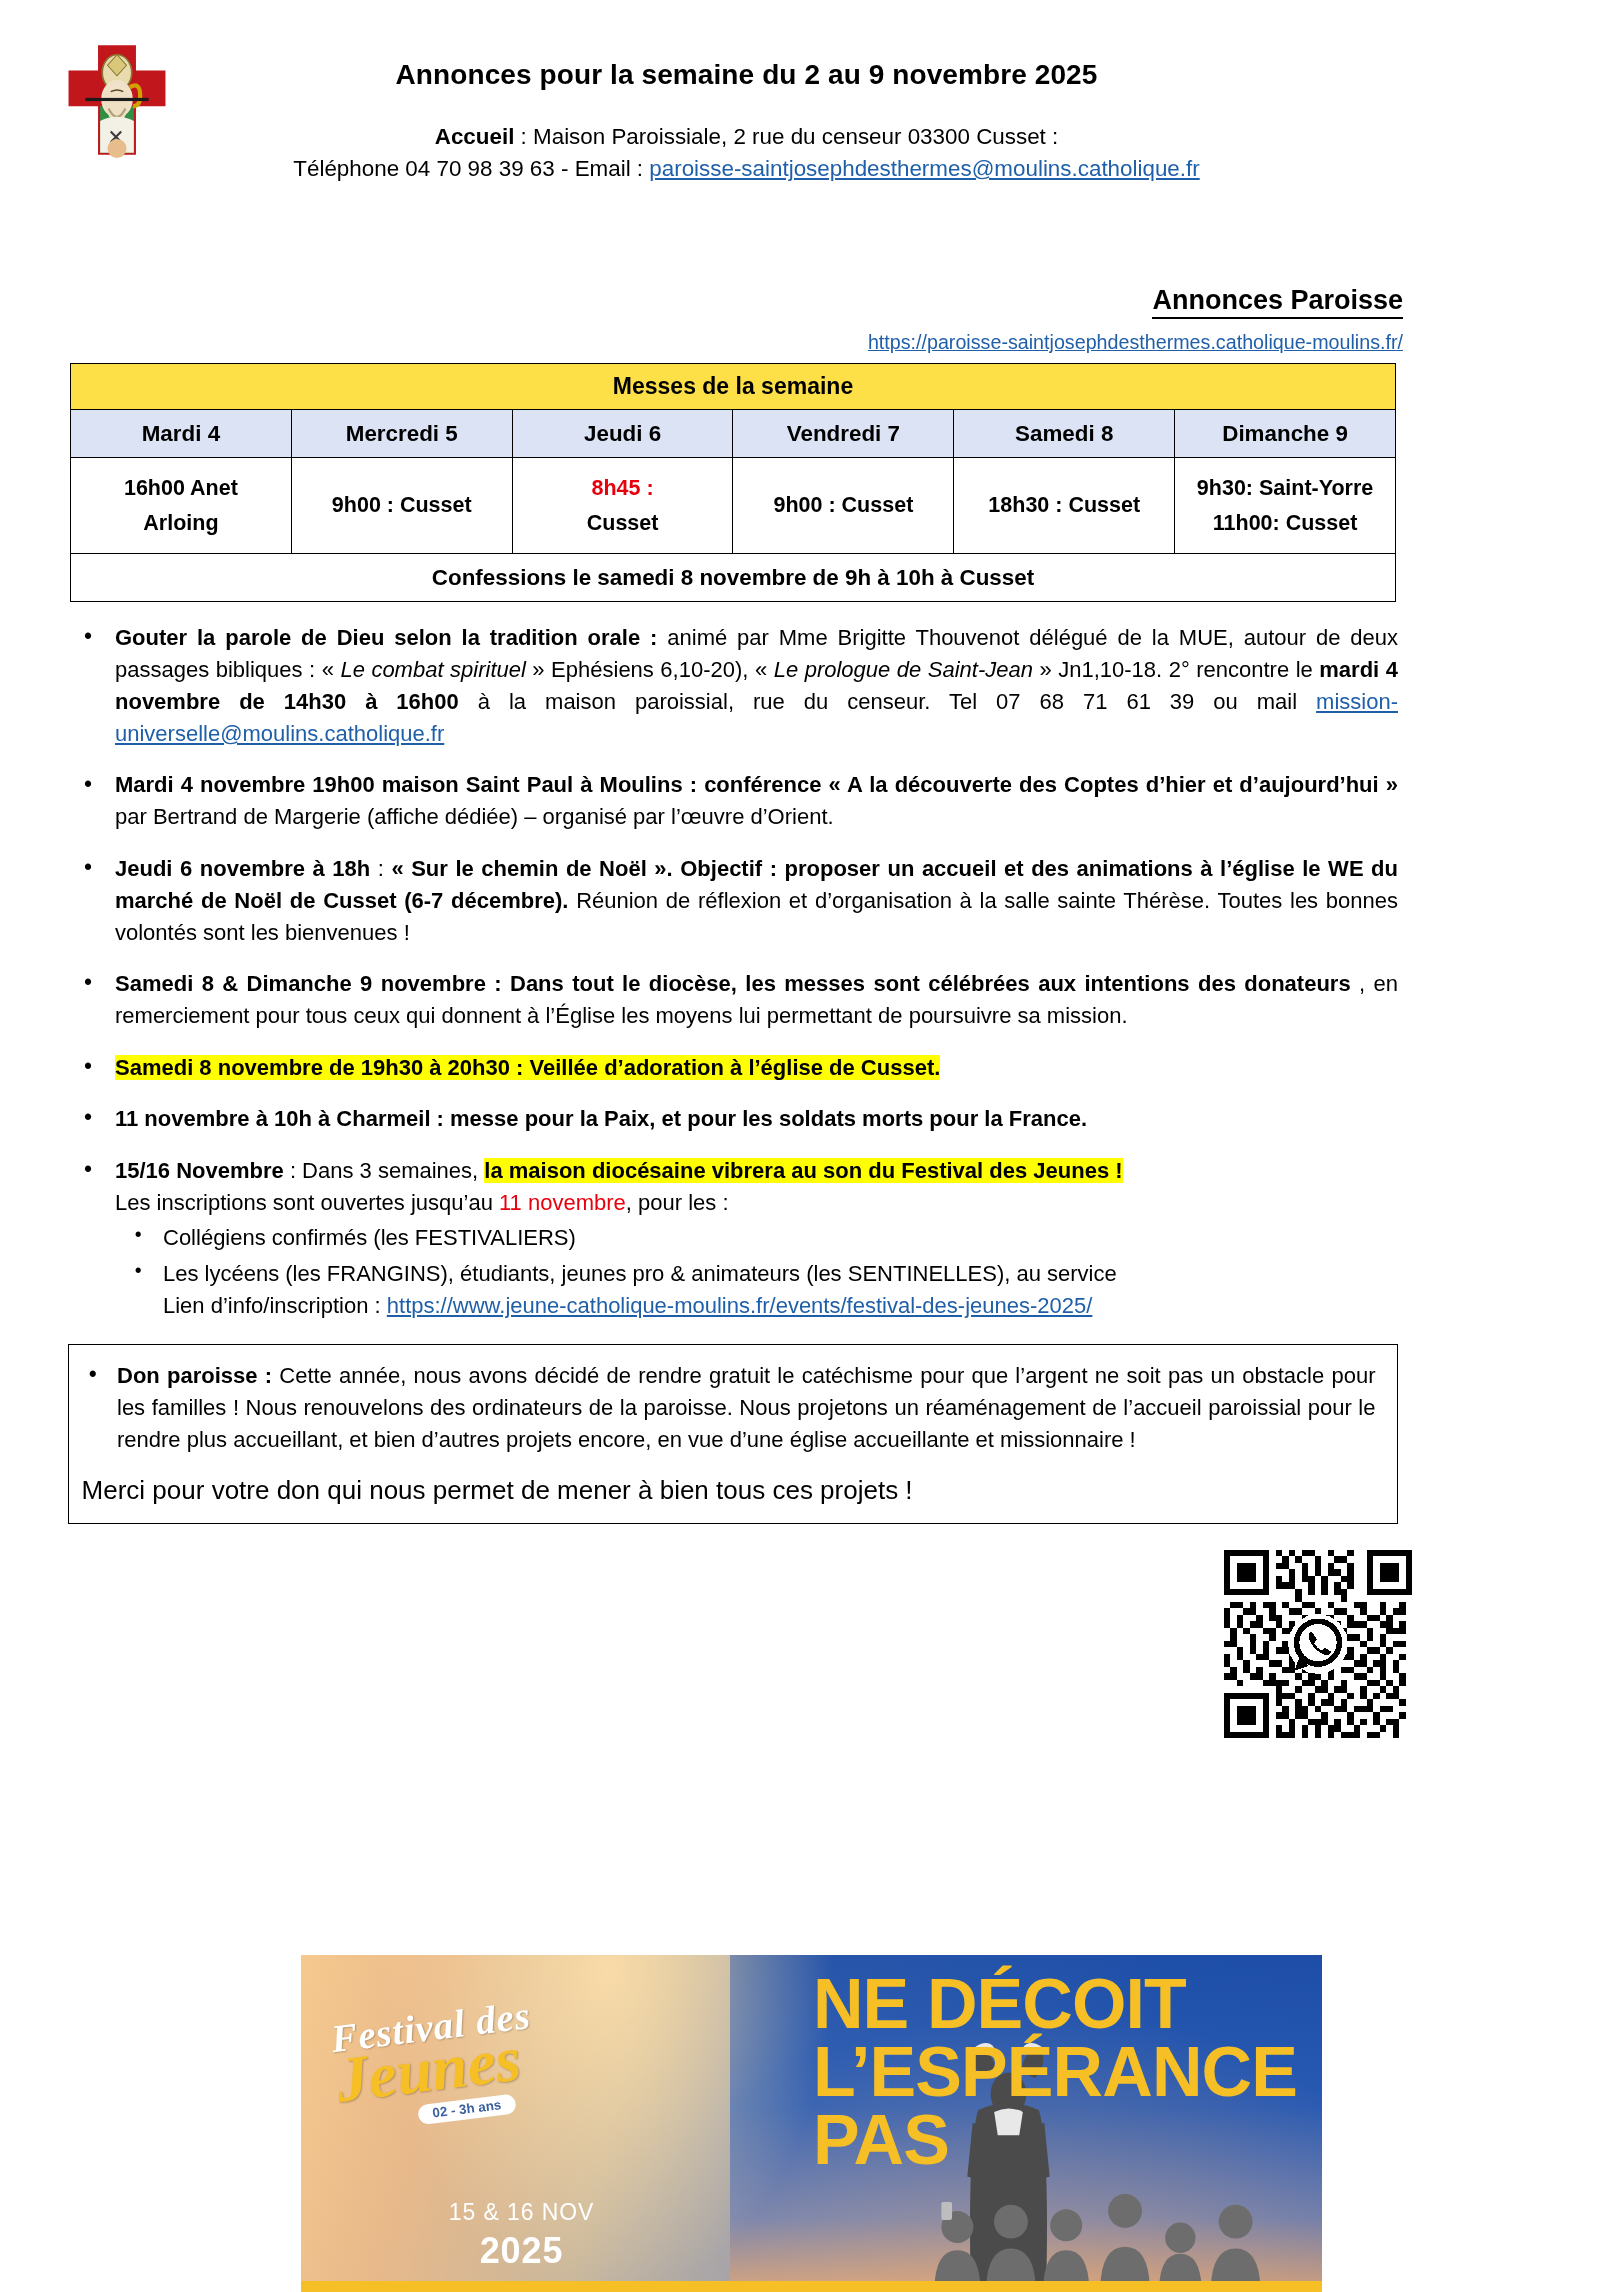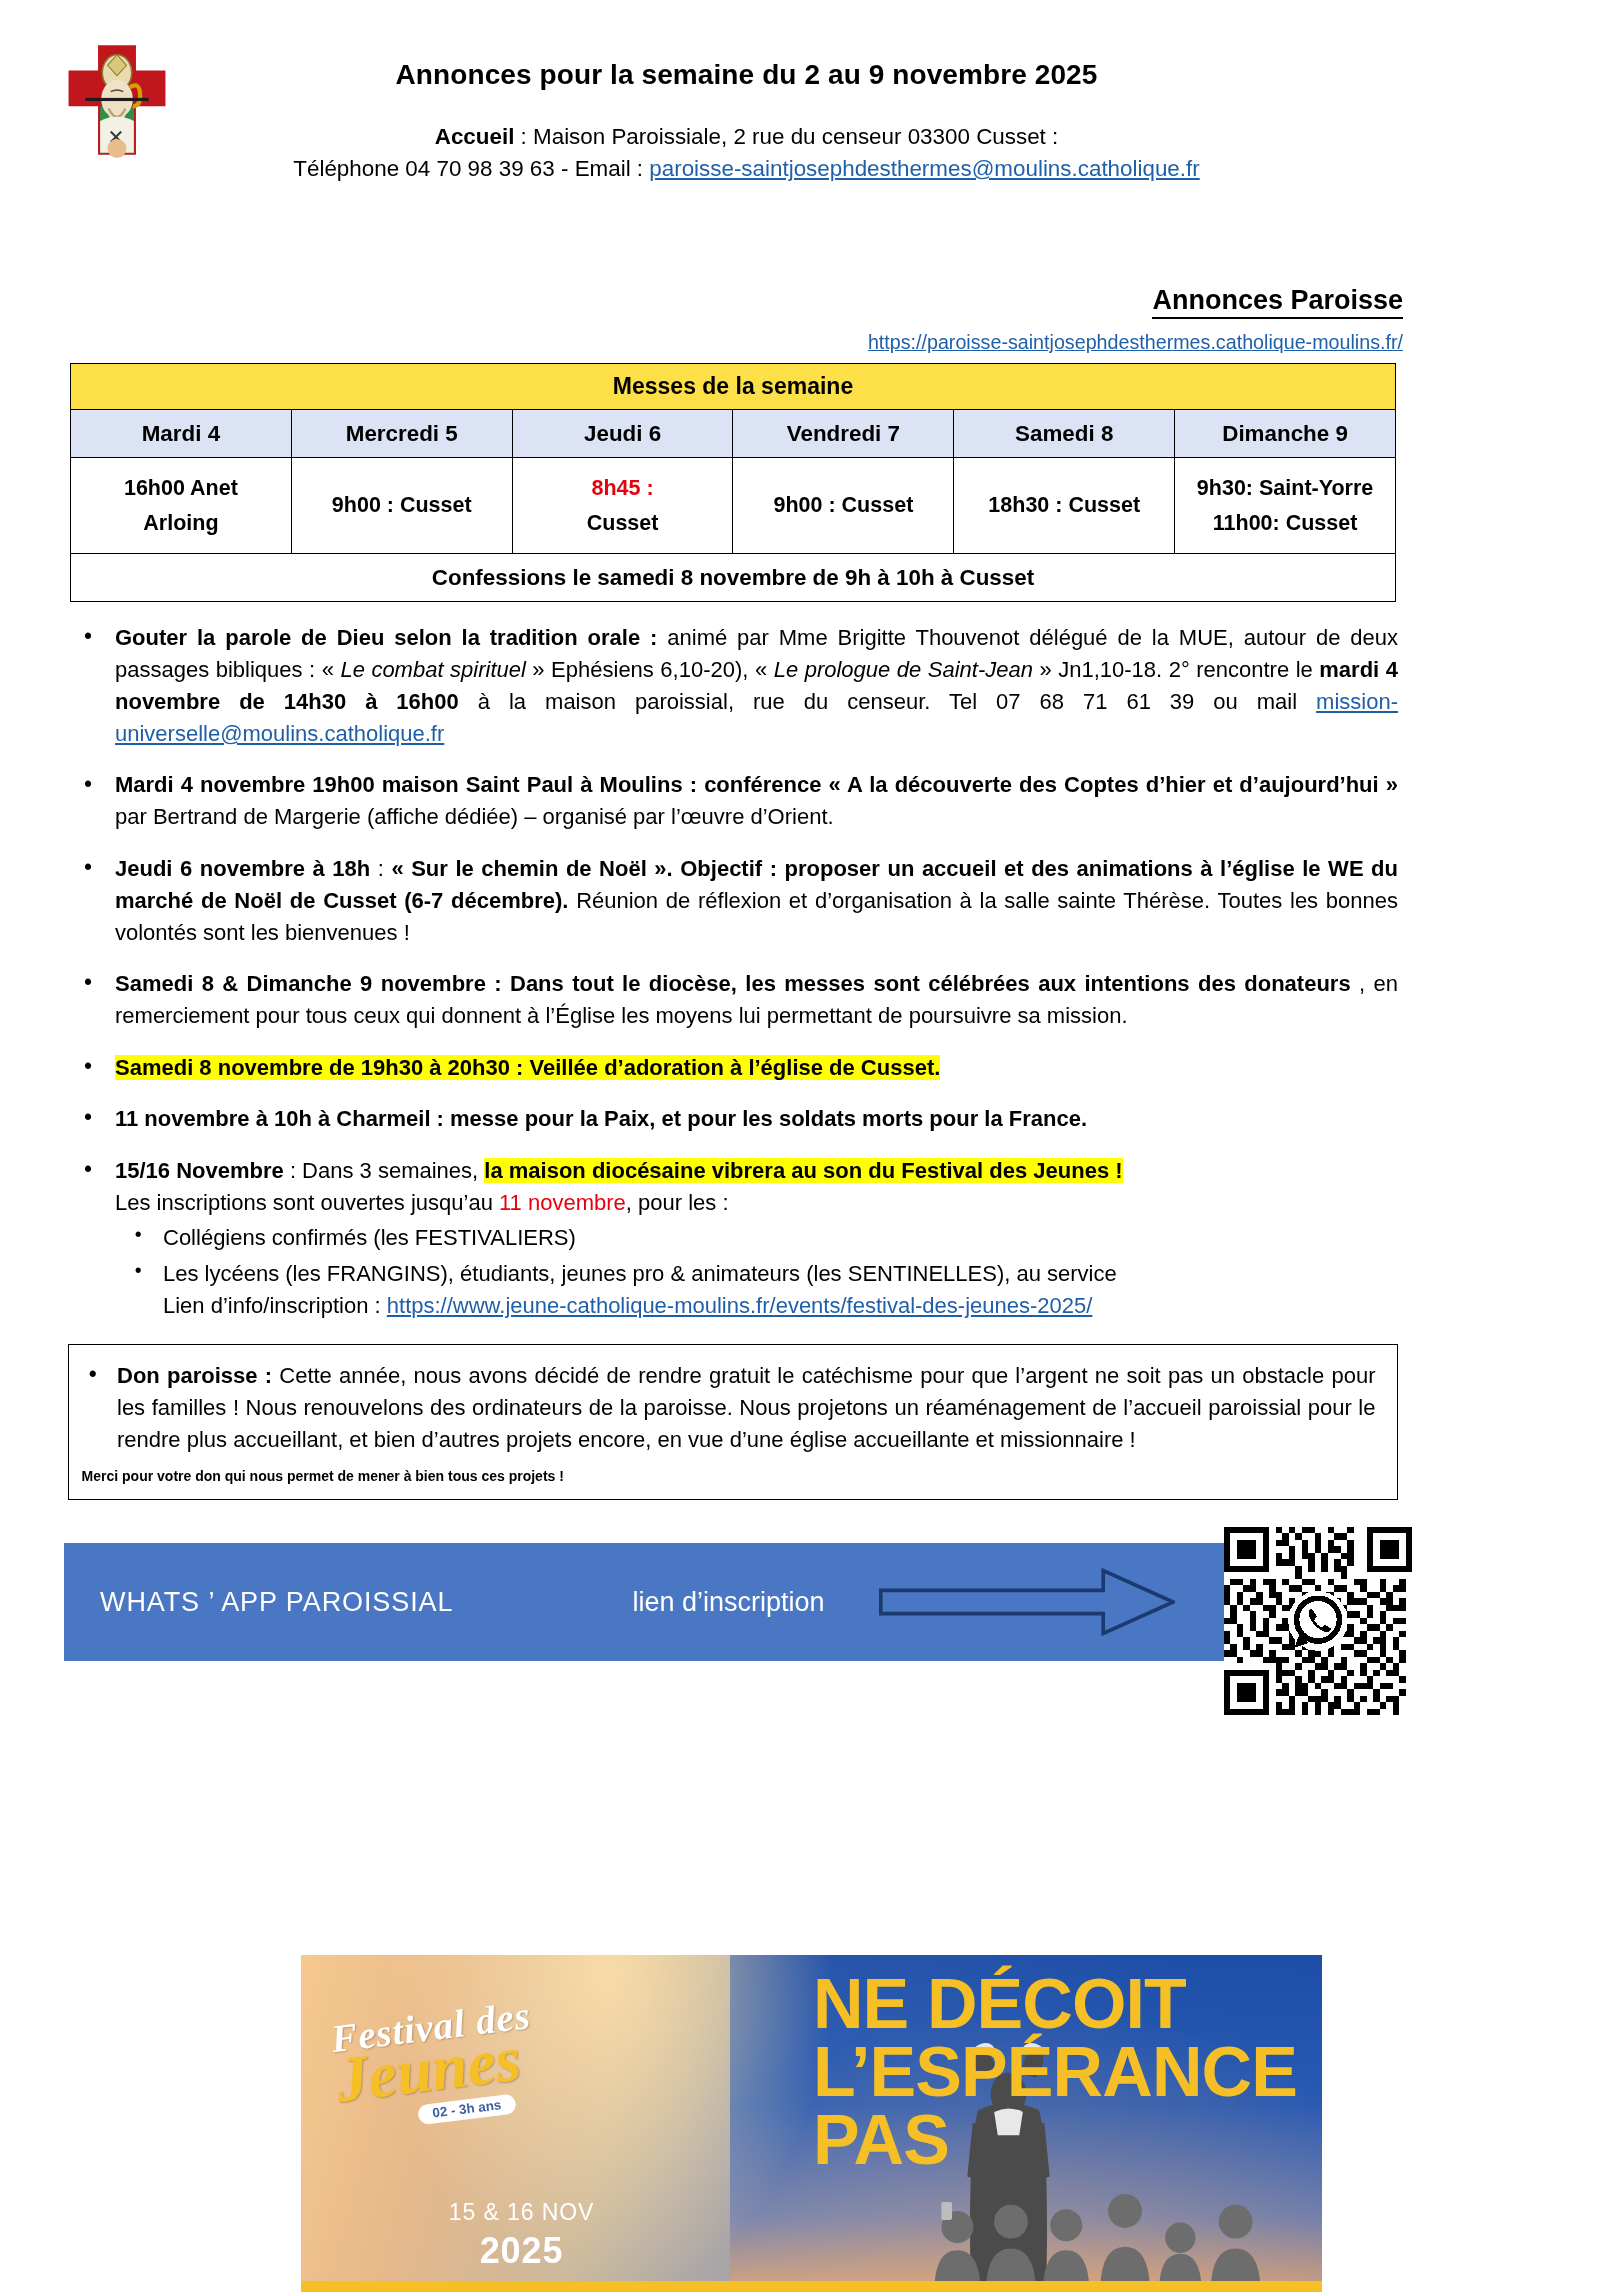--- a/index.html
+++ b/index.html
@@ -188,25 +188,25 @@
     text-align: justify;
   }
   .don-box li::before {
     content: "\2022";
     position: absolute;
     left: 10.7px;
     top: -1.8px;
     font-size: 23px;
   }
   .don-merci {
-    font-size: 14px;
-    font-weight: bold;
+    font-size: 26px;
+    font-weight: normal;
     line-height: 1.45;
     padding-left: 3.6px;
-    margin-top: 11px;
+    margin-top: 17px;
   }
 
   
   .banner-area {
     position: relative;
     margin-top: 34px;
     height: 224px;
   }
   .wa-banner {
     position: absolute;
@@ -483,29 +483,20 @@
   <div class="don-box">
     <ul>
       <li>
         <b>Don paroisse :</b><span> Cette année, nous avons décidé de rendre gratuit le catéchisme pour que l’argent ne soit pas un obstacle pour les familles ! Nous renouvelons des ordinateurs de la paroisse. Nous projetons un réaménagement de l’accueil paroissial pour le rendre plus accueillant, et bien d’autres projets encore, en vue d’une église accueillante et missionnaire !</span>
       </li>
     </ul>
     <div class="don-merci">Merci pour votre don qui nous permet de mener à bien tous ces projets !</div>
   </div>
 
   <div class="banner-area">
-    <div class="wa-banner">
-      <div class="wa-text">WHATS ’ APP  PAROISSIAL</div>
-      <div class="wa-sub">lien d’inscription</div>
-      <div class="wa-arrow">
-        <svg viewBox="0 0 330 78" xmlns="http://www.w3.org/2000/svg">
-          <path d="M2 26 H250 V4 L328 39 L250 74 V52 H2 Z" fill="#4a77c4" stroke="#1b3b6f" stroke-width="4" stroke-linejoin="miter"></path>
-        </svg>
-      </div>
-    </div>
 
     <div class="qr">
       <svg viewBox="0 0 29 29" xmlns="http://www.w3.org/2000/svg" shape-rendering="crispEdges">
         <rect width="29" height="29" fill="#ffffff"></rect>
         <g fill="#000000">
           <rect x="0" y="0" width="7" height="1"></rect>
             <rect x="0" y="6" width="7" height="1"></rect>
           <rect x="0" y="0" width="1" height="7"></rect>
             <rect x="6" y="0" width="1" height="7"></rect>
           <rect x="2" y="2" width="3" height="3"></rect>

